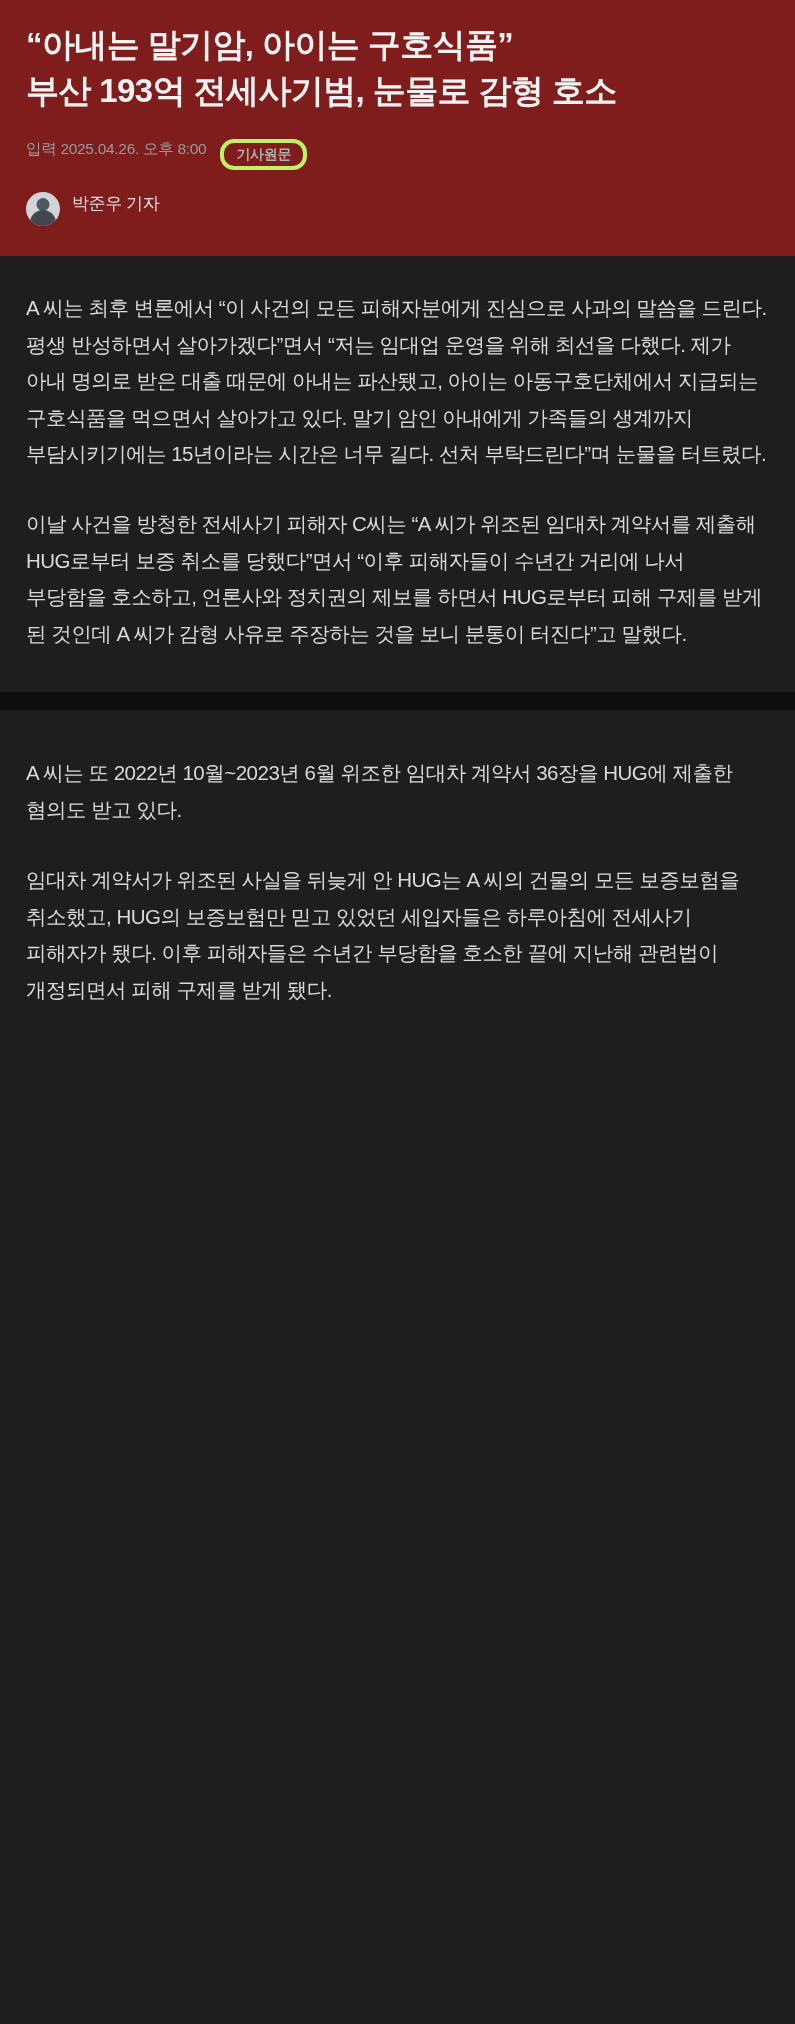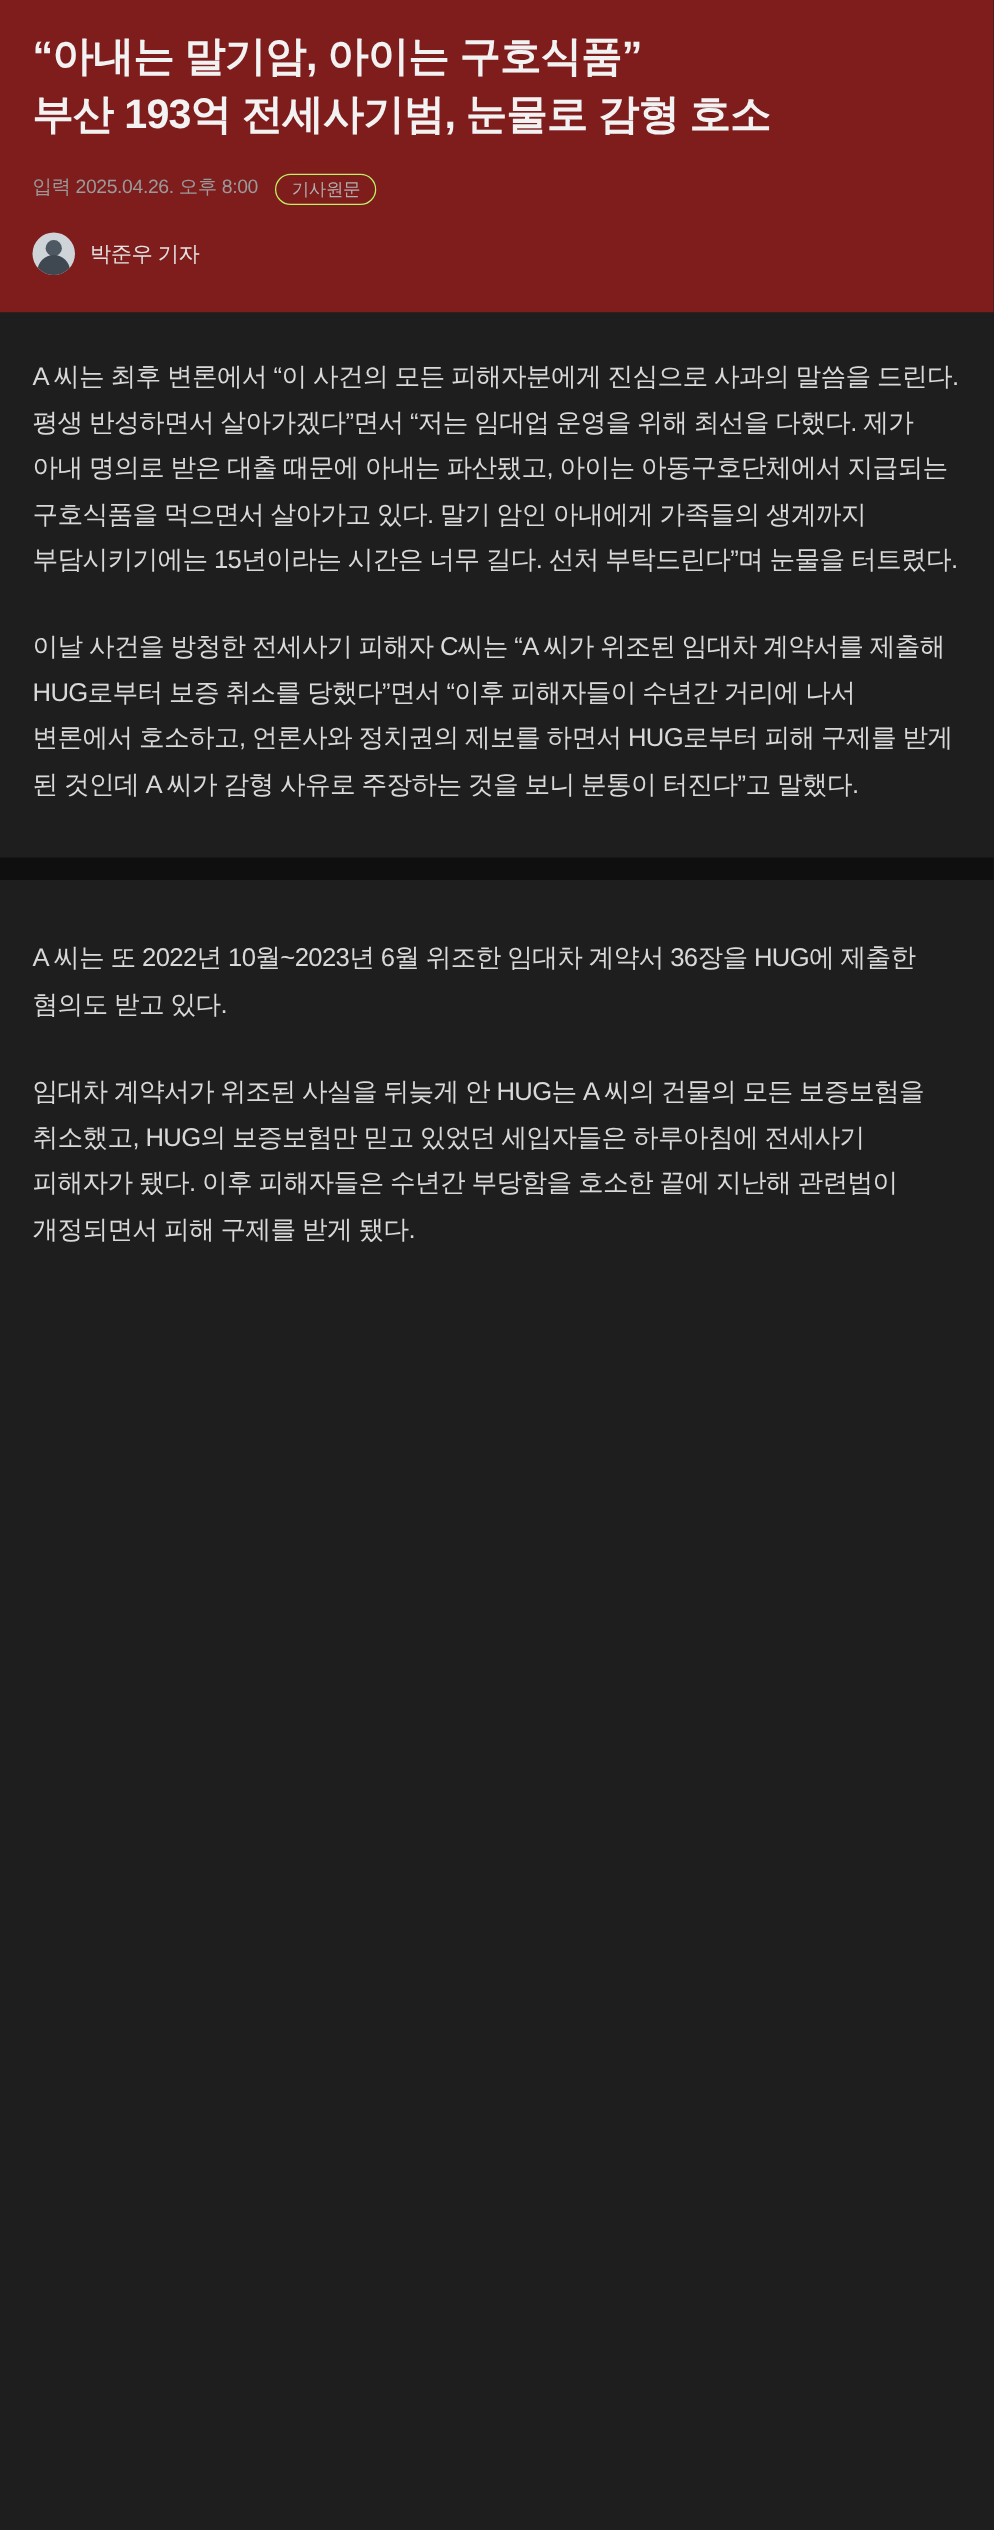--- a/index.html
+++ b/index.html
@@ -34,30 +34,30 @@
     gap: 14px;
   }
   .meta-date {
     font-size: 15.5px;
     color: #9a9a9a;
     letter-spacing: -0.3px;
   }
   .origin-chip {
     font-size: 14px;
     color: #b0b0b0;
-    border: 1px solid #bef264;
+    border: 4px solid #bef264;
     border-radius: 14px;
     padding: 4px 12px 5px 12px;
     letter-spacing: -0.3px;
     line-height: 1;
+    font-weight: bold;
   }
   .byline {
     margin-top: 22px;
     display: flex;
-    align-items: center;
     gap: 12px;
   }
   .avatar {
     width: 34px;
     height: 34px;
     border-radius: 50%;
     background: #cfd4d8;
     overflow: hidden;
     position: relative;
     flex: 0 0 auto;
@@ -123,21 +123,21 @@
     <span class="avatar">
       <span class="head"></span>
       <span class="body"></span>
     </span>
     <span class="byline-name">박준우 기자</span>
   </div>
 </div>
 
 <div class="article-body">
   <p class="para">A 씨는 최후 변론에서 “이 사건의 모든 피해자분에게 진심으로 사과의 말씀을 드린다. 평생 반성하면서 살아가겠다”면서 “저는 임대업 운영을 위해 최선을 다했다. 제가 아내 명의로 받은 대출 때문에 아내는 파산됐고, 아이는 아동구호단체에서 지급되는 구호식품을 먹으면서 살아가고 있다. 말기 암인 아내에게 가족들의 생계까지 부담시키기에는 15년이라는 시간은 너무 길다. 선처 부탁드린다”며 눈물을 터트렸다.</p>
-  <p class="para">이날 사건을 방청한 전세사기 피해자 C씨는 “A 씨가 위조된 임대차 계약서를 제출해 HUG로부터 보증 취소를 당했다”면서 “이후 피해자들이 수년간 거리에 나서 변론에서 호소하고, 언론사와 정치권의 제보를 하면서 HUG로부터 피해 구제를 받게 된 것인데 A 씨가 감형 사유로 주장하는 것을 보니 분통이 터진다”고 말했다.</p>
+  <p class="para">이날 사건을 방청한 전세사기 피해자 C씨는 “A 씨가 위조된 임대차 계약서를 제출해 HUG로부터 보증 취소를 당했다”면서 “이후 피해자들이 수년간 거리에 나서 부당함을 호소하고, 언론사와 정치권의 제보를 하면서 HUG로부터 피해 구제를 받게 된 것인데 A 씨가 감형 사유로 주장하는 것을 보니 분통이 터진다”고 말했다.</p>
 </div>
 
 <div class="divider-block"></div>
 
 <div class="article-body second">
   <p class="para">A 씨는 또 2022년 10월~2023년 6월 위조한 임대차 계약서 36장을 HUG에 제출한 혐의도 받고 있다.</p>
   <p class="para">임대차 계약서가 위조된 사실을 뒤늦게 안 HUG는 A 씨의 건물의 모든 보증보험을 취소했고, HUG의 보증보험만 믿고 있었던 세입자들은 하루아침에 전세사기 피해자가 됐다. 이후 피해자들은 수년간 부당함을 호소한 끝에 지난해 관련법이 개정되면서 피해 구제를 받게 됐다.</p>
 </div>
 
 </body></html>

